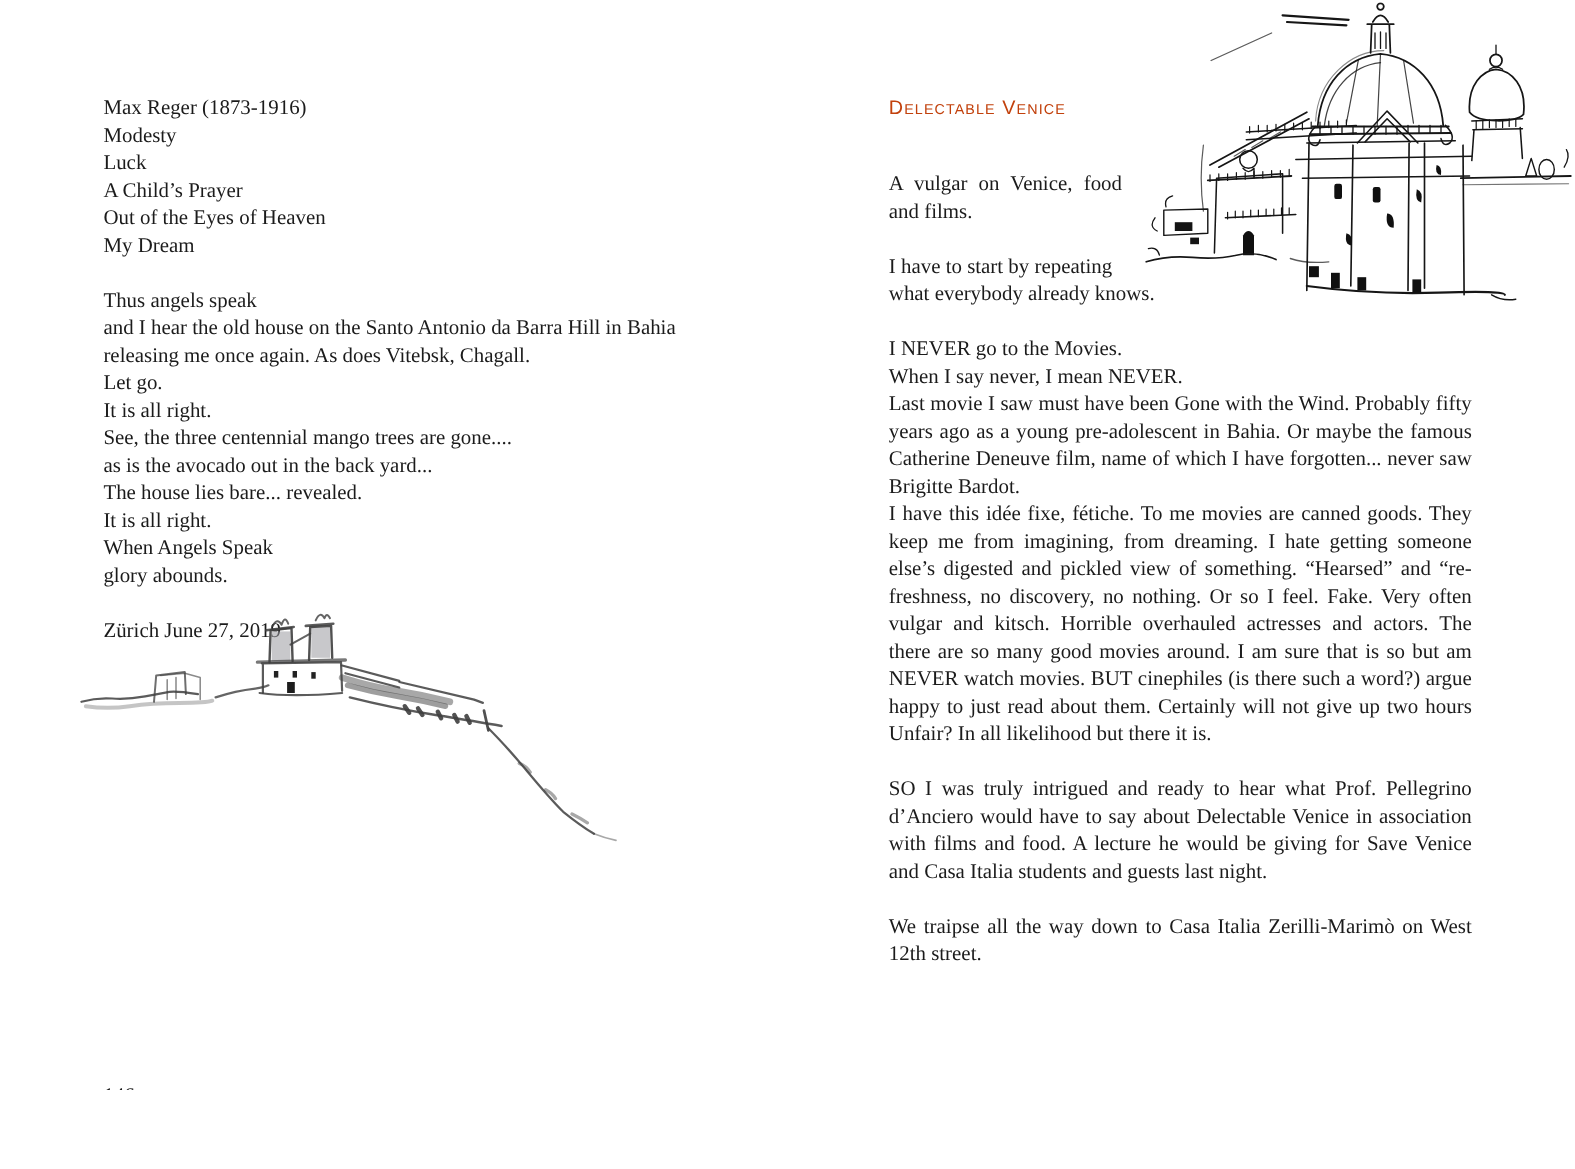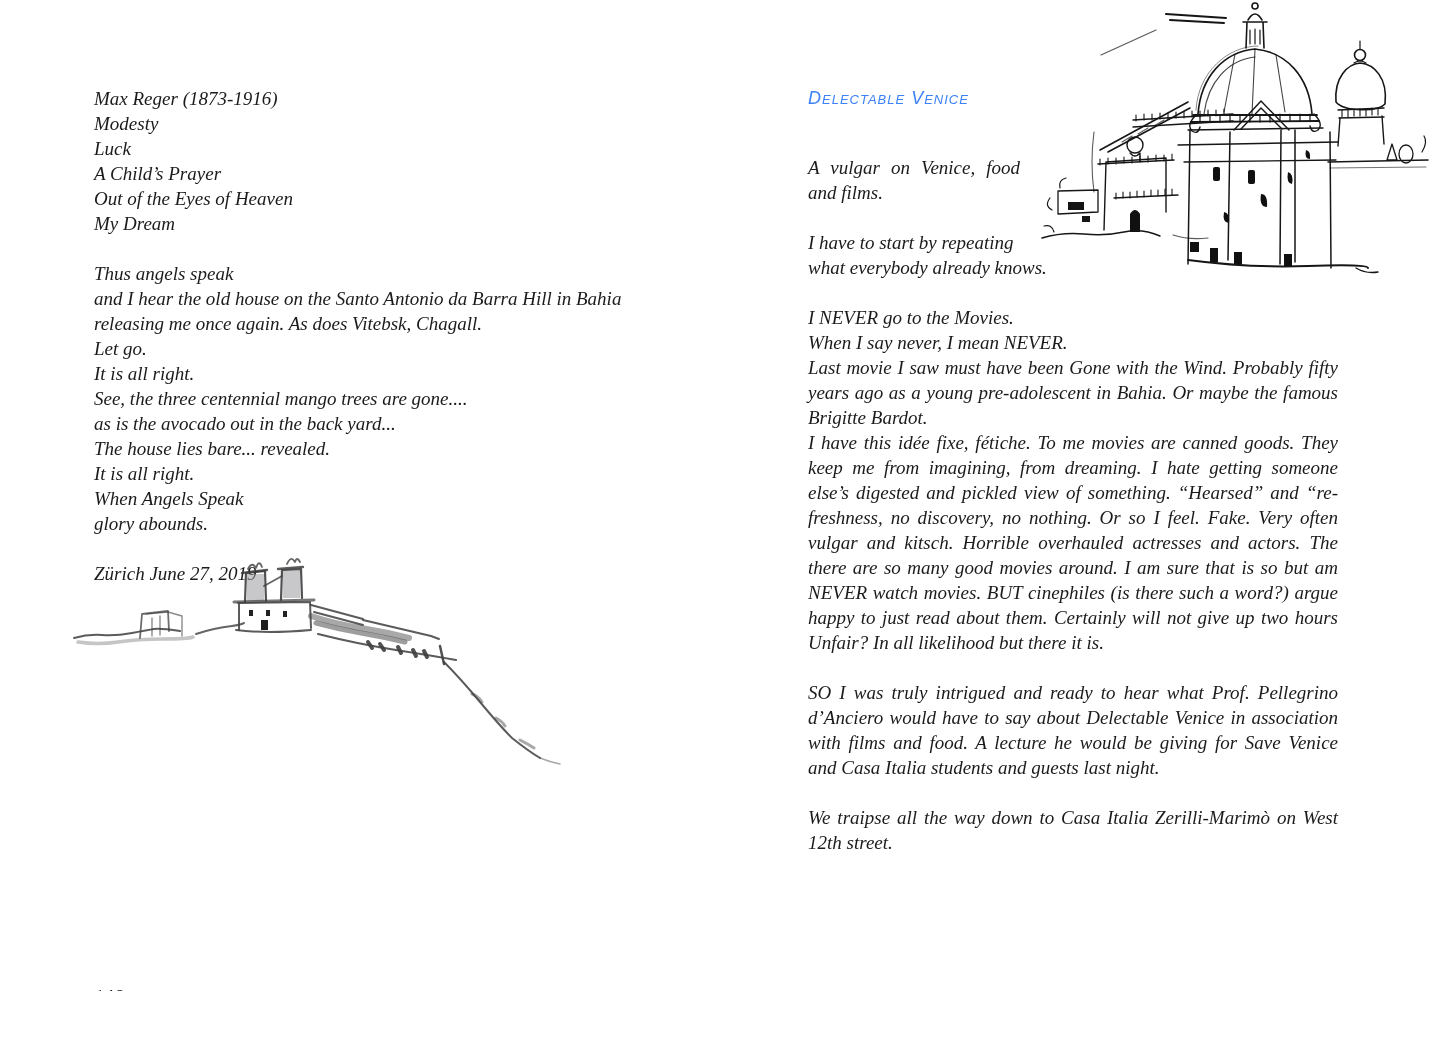--- a/index.html
+++ b/index.html
@@ -1,30 +1,30 @@
 <!DOCTYPE html>
 <html><head>
 <meta charset="utf-8">
 <style>
   html,body{margin:0;padding:0;background:#ffffff;}
   .canvas{
     position:relative;width:1432px;height:991px;background:#ffffff;
-    font-family:"Liberation Serif", serif;color:#1b1b1b;overflow:hidden;font-style:italic;
+    font-family:"Liberation Serif", serif;color:#1b1b1b;overflow:hidden;
   }
   .textcol{position:absolute;font-size:19px;line-height:25px;}
   .ln{min-height:25px;white-space:nowrap;}
   .ln.j{white-space:normal;text-align:justify;text-align-last:justify;}
   .ln.n{width:212px;}
   .ln.r{text-align:left;}
   .left-col{left:94px;top:86px;width:530px;}
   .right-col{left:808px;top:155px;width:530px;}
   .chapter{
     position:absolute;left:808px;top:88px;
     font-family:"Liberation Sans", sans-serif;
-    font-variant:small-caps;font-size:18px;letter-spacing:1px;color:#3b82f6;
+    font-variant:small-caps;font-size:18px;letter-spacing:1px;color:#c2410c;
   }
   .pagenum{position:absolute;top:986px;width:530px;text-align:left;font-size:19px;}
   #pn-left{left:94px;}
   #pn-right{left:808px;margin-top:16px;}
   .sk{position:absolute;}
   #sk-left{left:68px;top:550px;}
   #sk-right{left:1038px;top:2px;}
 </style>
 </head>
 <body>
@@ -175,20 +175,21 @@
       <div class="ln j n">A vulgar on Venice, food</div>
       <div class="ln">and films.</div>
       <div class="ln"></div>
       <div class="ln">I have to start by repeating</div>
       <div class="ln">what everybody already knows.</div>
       <div class="ln"></div>
       <div class="ln">I NEVER go to the Movies.</div>
       <div class="ln">When I say never, I mean NEVER.</div>
       <div class="ln j">Last movie I saw must have been Gone with the Wind. Probably fifty</div>
       <div class="ln j">years ago as a young pre-adolescent in Bahia. Or maybe the famous</div>
+      <div class="ln j">Catherine Deneuve film, name of which I have forgotten... never saw</div>
       <div class="ln">Brigitte Bardot.</div>
       <div class="ln j">I have this idée fixe, fétiche. To me movies are canned goods. They</div>
       <div class="ln j">keep me from imagining, from dreaming. I hate getting someone</div>
       <div class="ln j">else’s digested and pickled view of something. “Hearsed” and “re-</div>
       <div class="ln j">freshness, no discovery, no nothing. Or so I feel. Fake. Very often</div>
       <div class="ln j">vulgar and kitsch. Horrible overhauled actresses and actors. The</div>
       <div class="ln j">there are so many good movies around. I am sure that is so but am</div>
       <div class="ln j">NEVER watch movies. BUT cinephiles (is there such a word?) argue</div>
       <div class="ln j">happy to just read about them. Certainly will not give up two hours</div>
       <div class="ln">Unfair? In all likelihood but there it is.</div>

